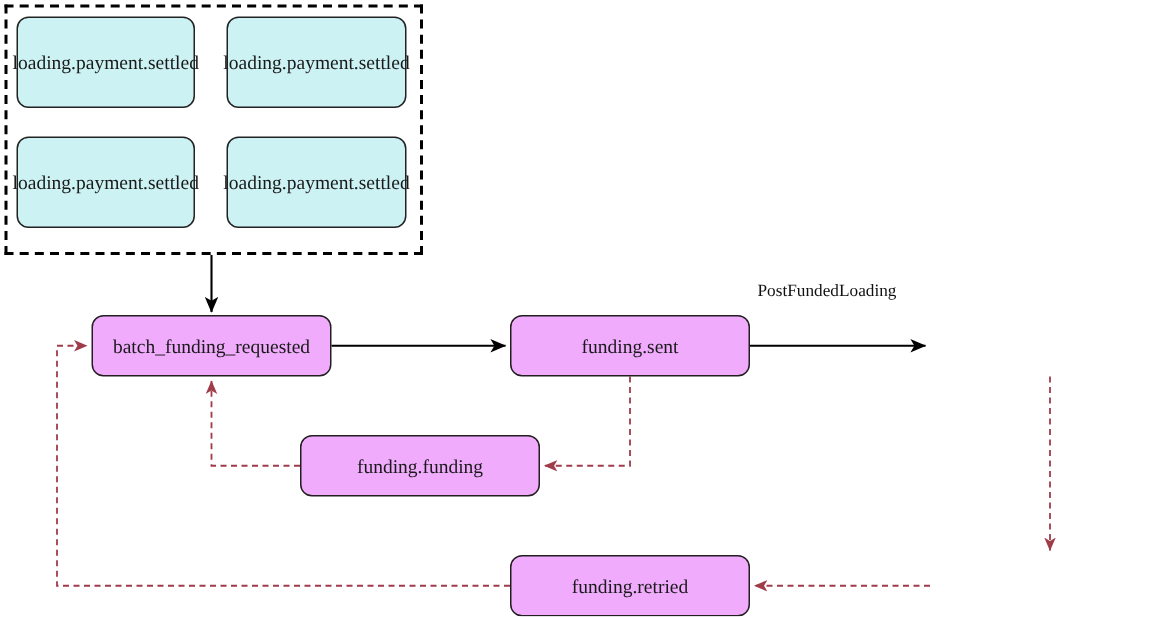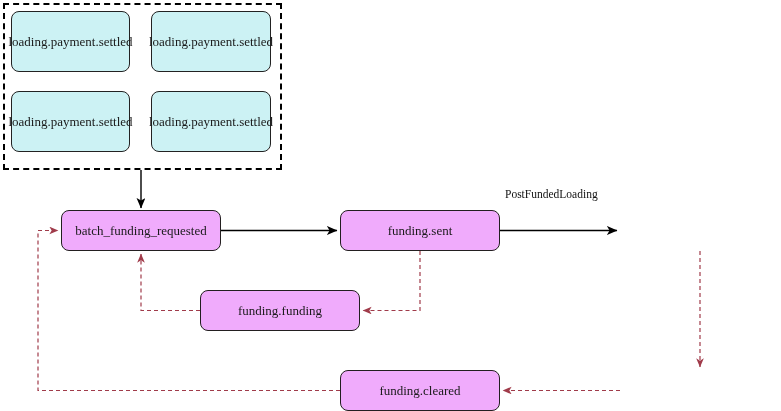--- a/index.html
+++ b/index.html
@@ -110,18 +110,18 @@
   <div class="node state" style="left:61px; top:210px; width:160px; height:41px;">
     <span>batch_funding_requested</span>
   </div>
   <div class="node state" style="left:340px; top:210px; width:160px; height:41px;">
     <span>funding.sent</span>
   </div>
   <div class="node state" style="left:200px; top:290px; width:160px; height:41px;">
     <span>funding.funding</span>
   </div>
   <div class="node state" style="left:340px; top:370px; width:160px; height:41px;">
-    <span>funding.cleared</span>
+    <span>funding.retried</span>
   </div>
 
   <div class="edge-label" style="left:505px; top:188px;">PostFundedLoading</div>
 
 </div>
 
 </body></html>

